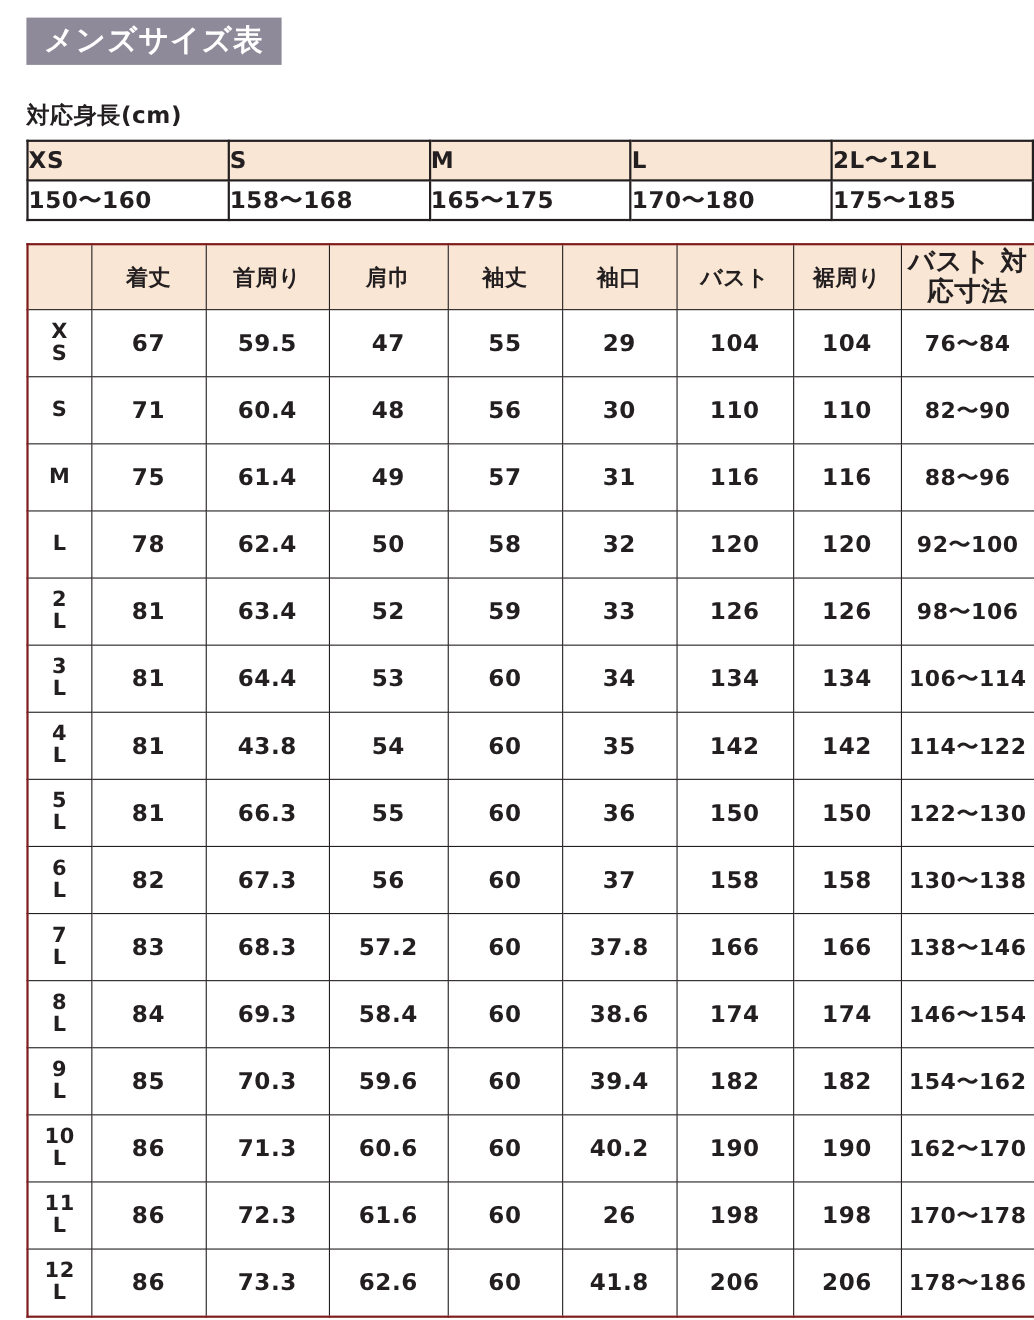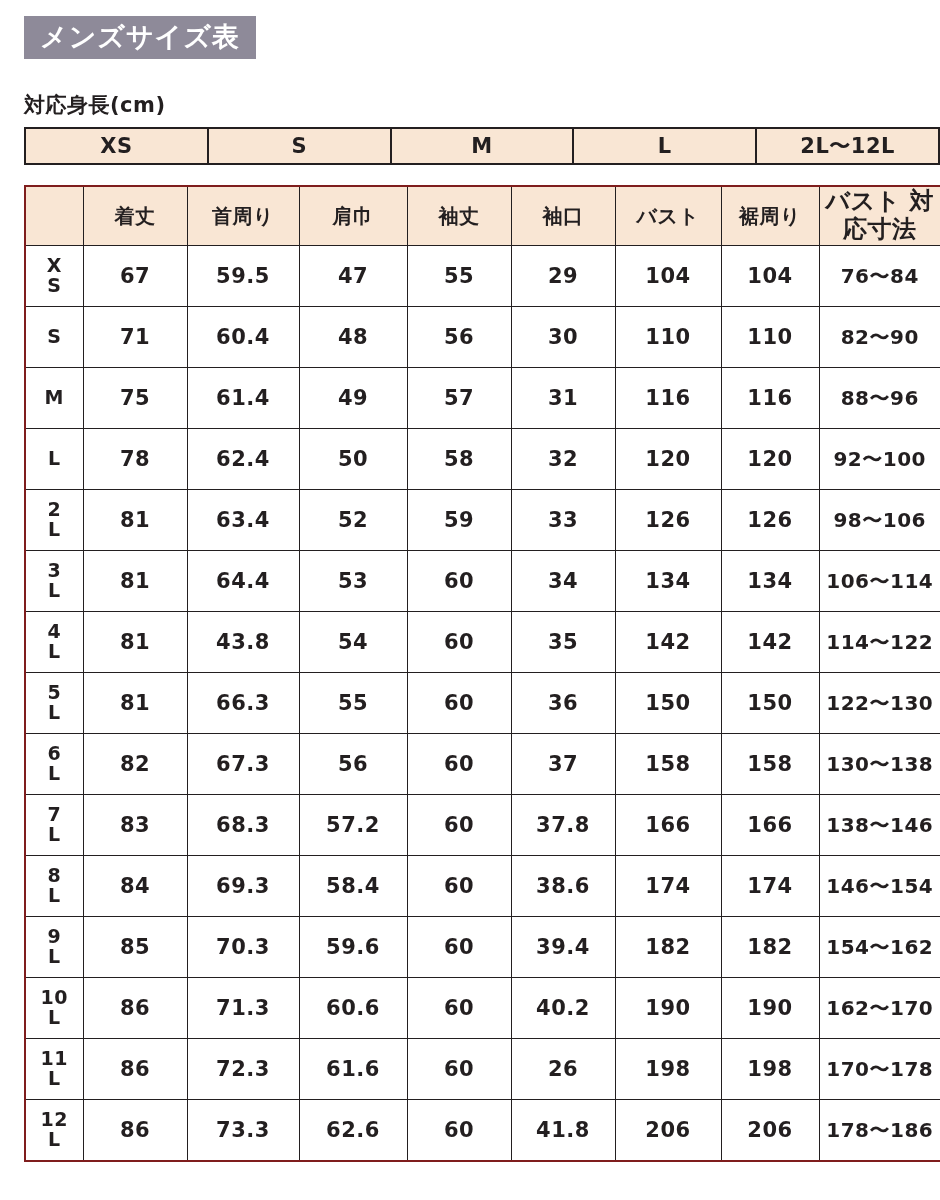--- a/index.html
+++ b/index.html
@@ -47,21 +47,21 @@
     border-collapse: collapse;
     table-layout: fixed;
   }
 
   .height-table {
     width: 916px;
     border: 2px solid #231f20;
   }
   .height-table td {
     border: 2px solid #231f20;
-    text-align: center;
+    text-align: left;
     font-size: 21px;
     font-weight: bold;
     height: 30px;
     padding: 2px 0;
     letter-spacing: 0.5px;
   }
   .height-table tr.head td {
     background: #f9e6d4;
   }
   .height-table tr.vals td {
@@ -127,20 +127,27 @@
   <div class="height-label">対応身長(cm)</div>
 
   <table class="height-table">
     <tbody>
       <tr class="head">
         <td>XS</td>
         <td>S</td>
         <td>M</td>
         <td>L</td>
         <td>2L〜12L</td>
+      </tr>
+      <tr class="vals">
+        <td>150〜160</td>
+        <td>158〜168</td>
+        <td>165〜175</td>
+        <td>170〜180</td>
+        <td>175〜185</td>
       </tr>
     </tbody>
   </table>
 
   <div class="meas-wrap">
     <table class="meas-table">
       <colgroup>
         <col style="width:58px">
         <col style="width:104px">
         <col style="width:112px">

